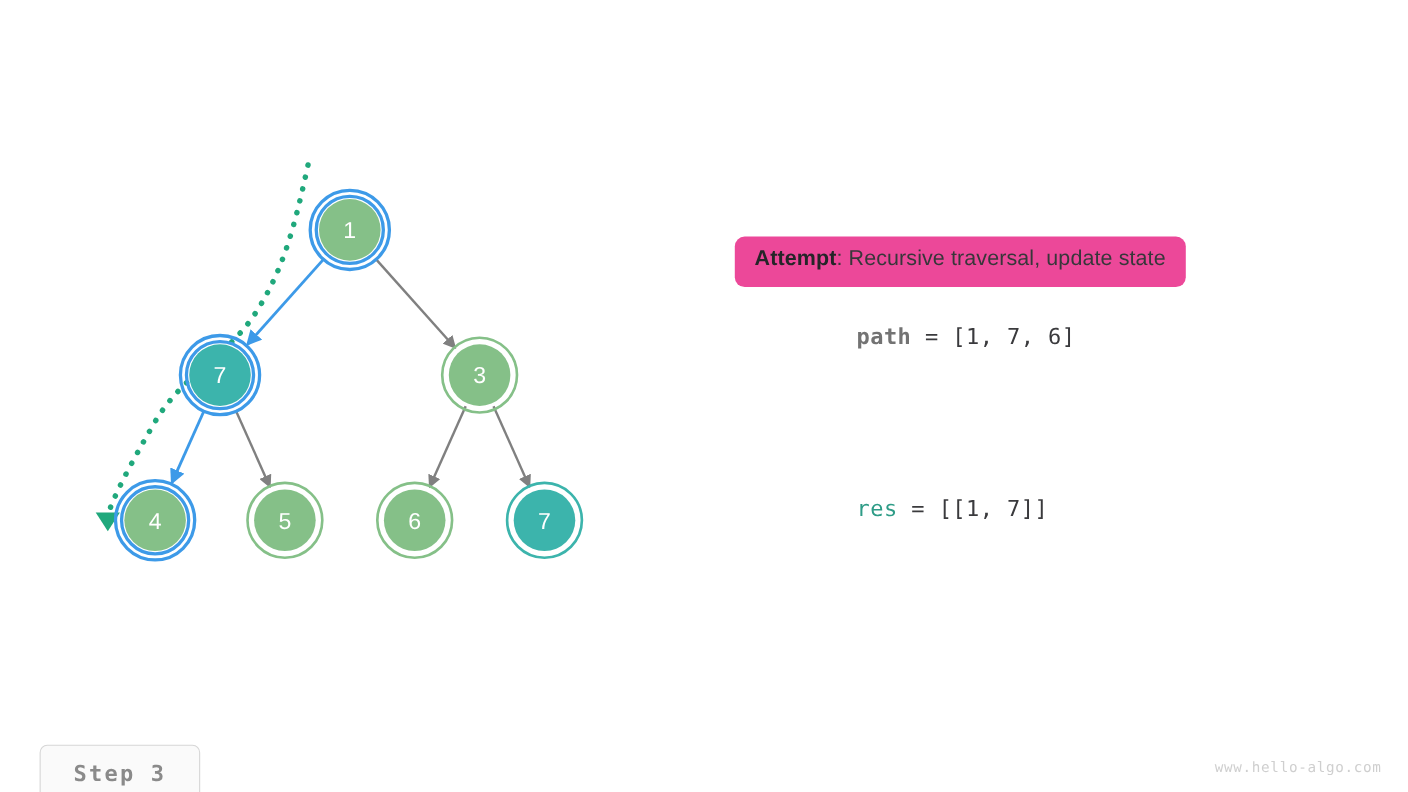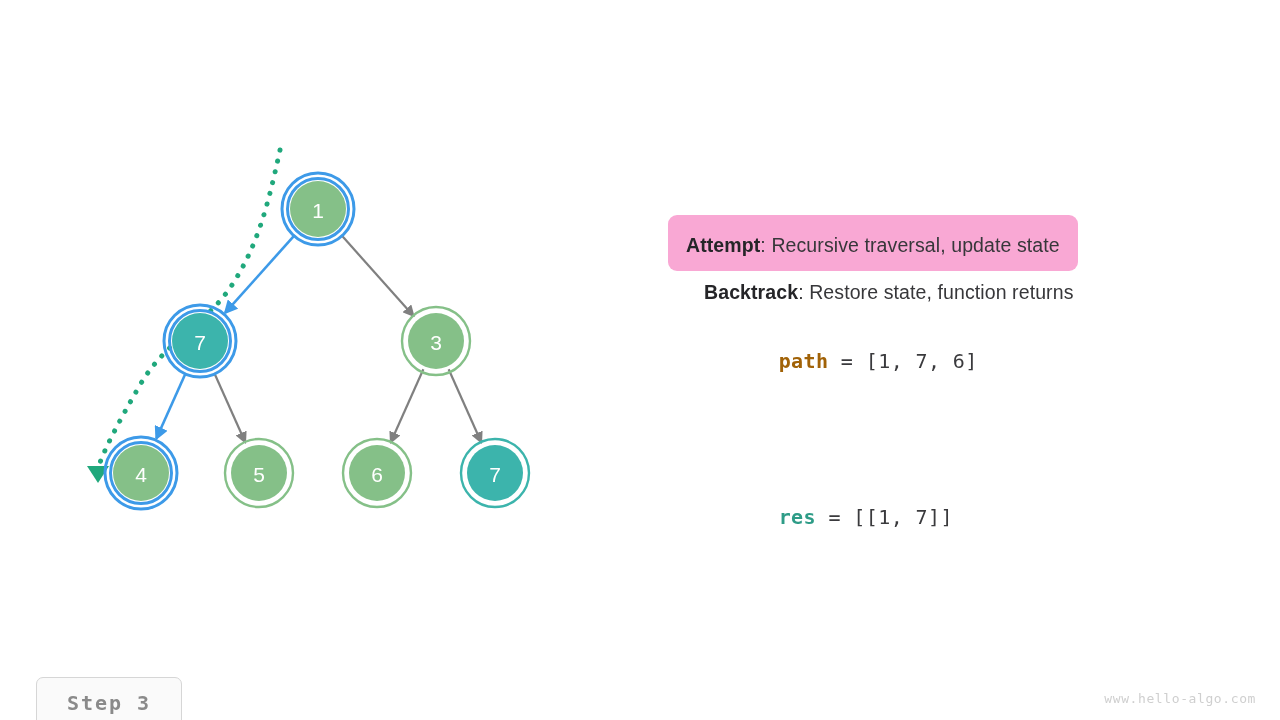--- a/index.html
+++ b/index.html
@@ -23,39 +23,39 @@
   .info-line{
     font-size:19.5px;
     color:#37373a;
     line-height:1.32;
     white-space:nowrap;
     letter-spacing:0.1px;
   }
   .info-line .kw{font-weight:bold;color:#252528;}
   .hl-box{
     display:inline-block;
-    background:#f9a8d4;
+    background:#ec4899;
     border-radius:9px;
-    padding:18px 18px 12px 18px;
+    padding:8px 18px 12px 18px;
     margin-left:-18px;
   }
   #attempt-row{margin-bottom:9px;}
   #backtrack-row{margin-left:18px;margin-bottom:20px;}
 
   .code-line{
     font-family:"DejaVu Sans Mono","Liberation Mono",monospace;
     font-size:20px;
     color:#3a3a3d;
     white-space:pre;
     margin-left:18px;
     letter-spacing:0.4px;
   }
   #path-row{margin-bottom:84px;}
-  .var-path{color:#a16207;font-weight:bold;}
-  .var-res{color:#2e9c87;font-weight:bold;}
+  .var-path{color:#737373;font-weight:bold;}
+  .var-res{color:#2e9c87;font-weight:normal;}
 
   
   #step-badge{
     position:absolute;
     left:36px; top:677px;
     width:146px;height:52px;
     box-sizing:border-box;
     background:#fafafa;
     border:1px solid #d6d6d6;
     border-radius:7px;
@@ -156,23 +156,20 @@
   </svg>
 
   <div id="info-panel">
 
     <div id="attempt-row">
       <span class="info-line hl-box">
         <span class="kw">Attempt</span><span>: Recursive traversal, update state</span>
       </span>
     </div>
 
-    <div id="backtrack-row" class="info-line">
-      <span class="kw">Backtrack</span><span>: Restore state, function returns</span>
-    </div>
 
     <div id="path-row" class="code-line">
       <span class="var-path">path</span><span> = [1, 7, 6]</span>
     </div>
 
     <div id="res-row" class="code-line">
       <span class="var-res">res</span><span> = [[1, 7]]</span>
     </div>
 
   </div>

